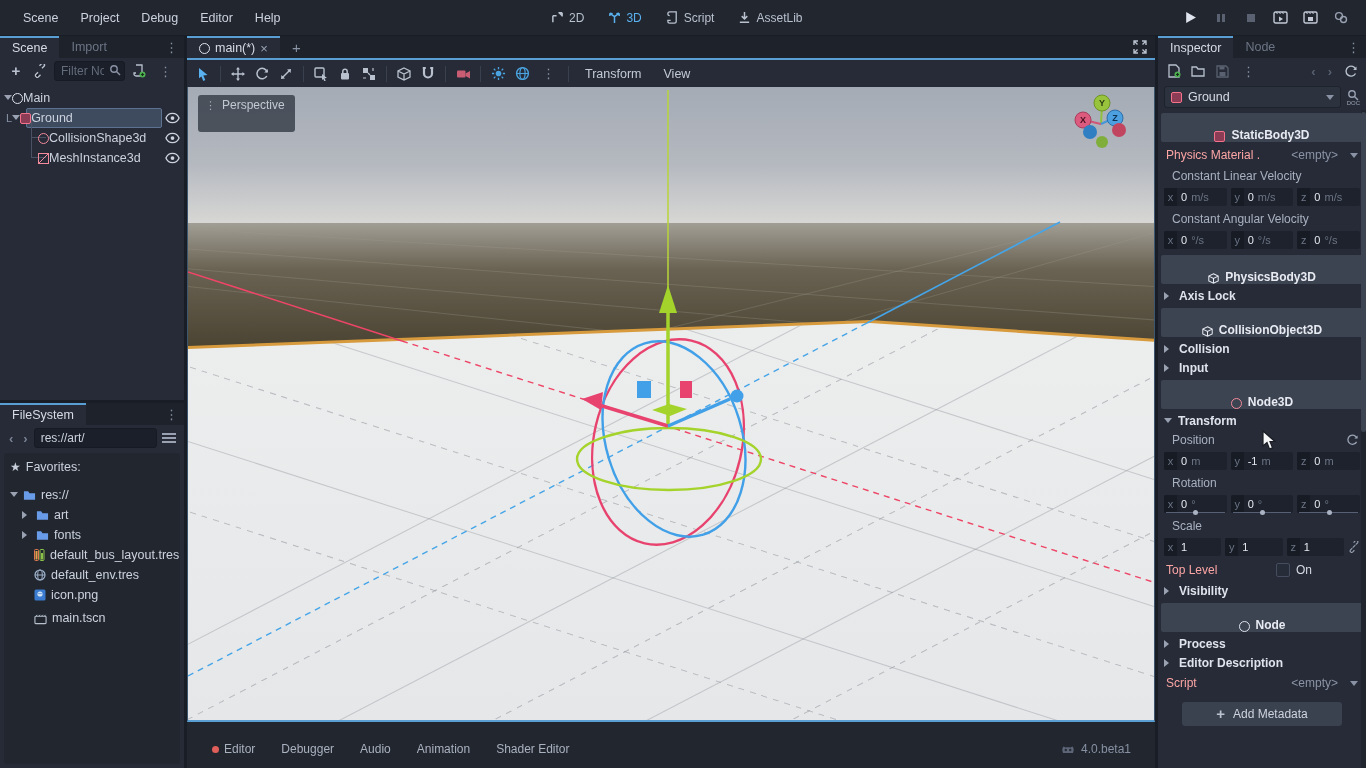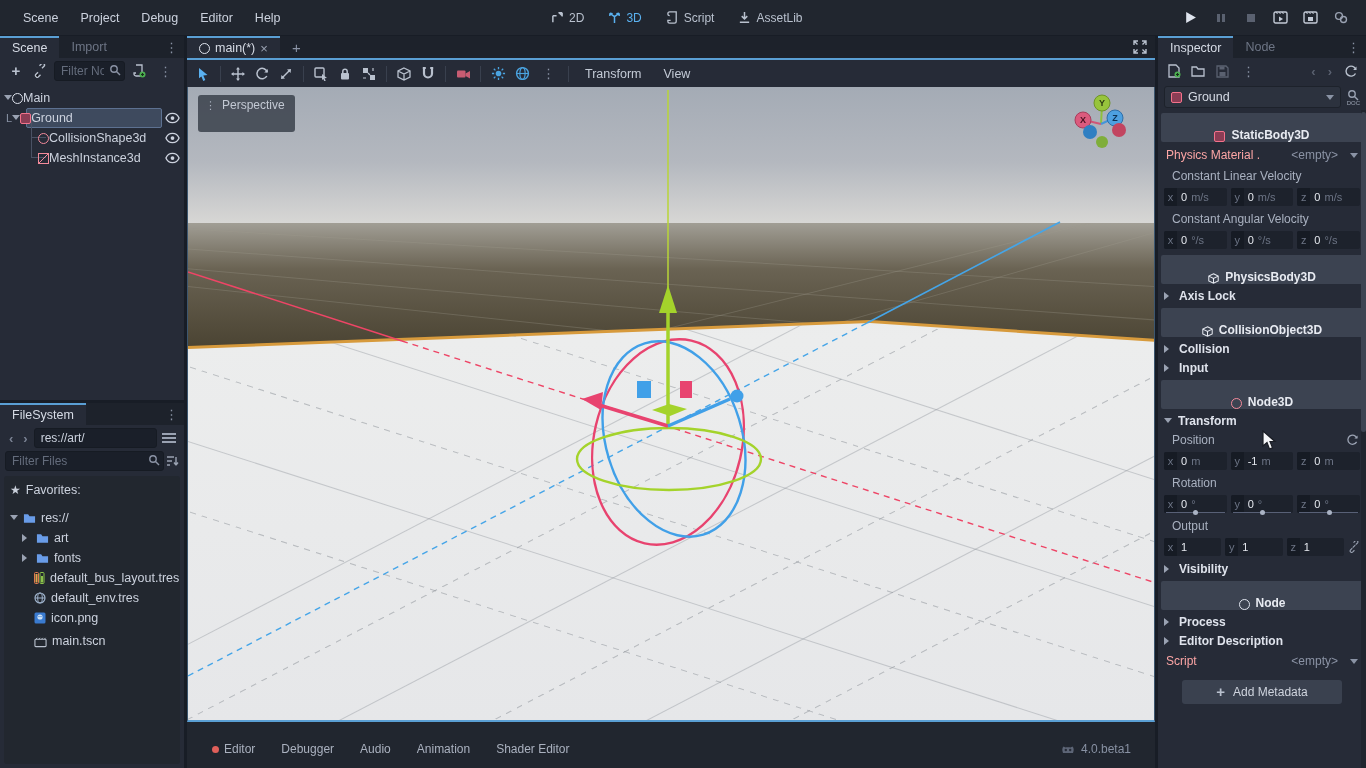--- a/index.html
+++ b/index.html
@@ -278,36 +278,20 @@
       <div class="tabstrip">
         <span class="tab active">FileSystem</span>
         <span class="dots" style="margin-left:auto;align-self:center;"></span>
       </div>
       <div class="fs-nav">
         <span class="navbtn">‹</span>
         <span class="navbtn">›</span>
         <input style="flex: 1 1 0%; min-width: 0px;" value="res://art/">
         <span class="burger"></span>
       </div>
-      <div class="fs-nav" style="padding-top:0;">
-        <span class="search-wrap">
-          <input placeholder="Filter Files" style="">
-          <span class="mag">
-              <svg width="12" height="12" viewBox="0 0 12 12">
-                <circle cx="5" cy="5" r="3.2" fill="none" stroke="#8b93a5" stroke-width="1.4"></circle>
-                <path d="M7.5 7.5 L11 11" stroke="#8b93a5" stroke-width="1.4"></path>
-              </svg>
-            </span>
-        </span>
-        <span>
-            <svg width="13" height="12" viewBox="0 0 13 12">
-              <path d="M1 2 h7 M1 6 h5 M1 10 h3 M10 2 v8 M10 10 l-2-2.5 M10 10 l2-2.5" stroke="#9aa2b2" stroke-width="1.4" fill="none"></path>
-            </svg>
-          </span>
-      </div>
       <div class="tree" style="background:#22272f;margin:2px 4px 4px;border-radius:3px;padding:4px 0;">
         <div class="frow">
           <span class="star">★</span>
           <span>Favorites:</span>
         </div>
         <div class="frow" style="margin-top:8px;">
           <span class="arrow-d"></span>
           <span>
               <svg width="13" height="11" viewBox="0 0 14 11">
                 <path d="M1 1 h4.5 l1.5 2 H13 v7 H1 Z" fill="#699ce8"></path>
@@ -761,21 +745,21 @@
         <span class="fld">
             <span class="ax">z</span>
             <span class="val">0</span>
             <span class="unit">°</span>
             <span class="track"></span>
             <span class="knob"></span>
           </span>
       </div>
 
       <div class="sublabel">
-          <span>Output</span>
+          <span>Scale</span>
         </div>
       <div class="v3" style="align-items:center;">
         <span class="fld">
             <span class="ax">x</span>
             <span class="val">1</span>
           </span>
         <span class="fld">
             <span class="ax">y</span>
             <span class="val">1</span>
           </span>
@@ -783,20 +767,27 @@
             <span class="ax">z</span>
             <span class="val">1</span>
           </span>
         <span>
             <svg width="12" height="12" viewBox="0 0 14 14">
               <path d="M5 9 l-2.2 2.2 a1.8 1.8 0 0 0 2.5 2.5 L7.5 11.5 M9 5 l2.2-2.2 a1.8 1.8 0 0 0 -2.5-2.5 L6.5 2.5 M5.5 8.5 L8.5 5.5" stroke="#9ba3b3" stroke-width="1.3" fill="none" transform="translate(0,-0.7)"></path>
             </svg>
           </span>
       </div>
 
+      <div class="prop">
+        <span class="plabel">Top Level</span>
+        <span style="display:flex;align-items:center;margin-right:46px;">
+          <span class="checkbox"></span>
+          <span class="pval" style="margin:0;">On</span>
+        </span>
+      </div>
       <div class="fold">
           <span class="arrow-r"></span>
           <span>Visibility</span>
         </div>
 
       <div class="cat">
         <span class="ic-circle"></span>
         <span>Node</span>
       </div>
       <div class="fold">

